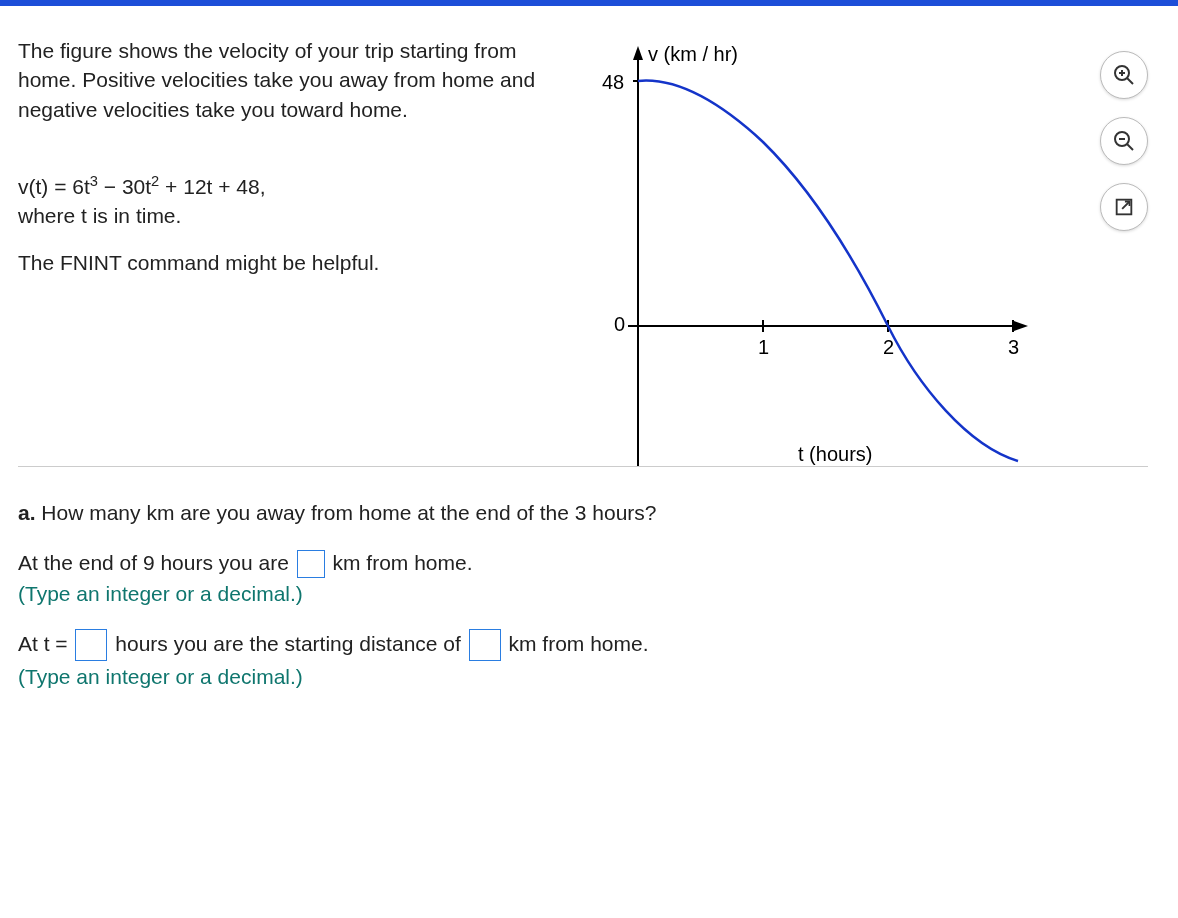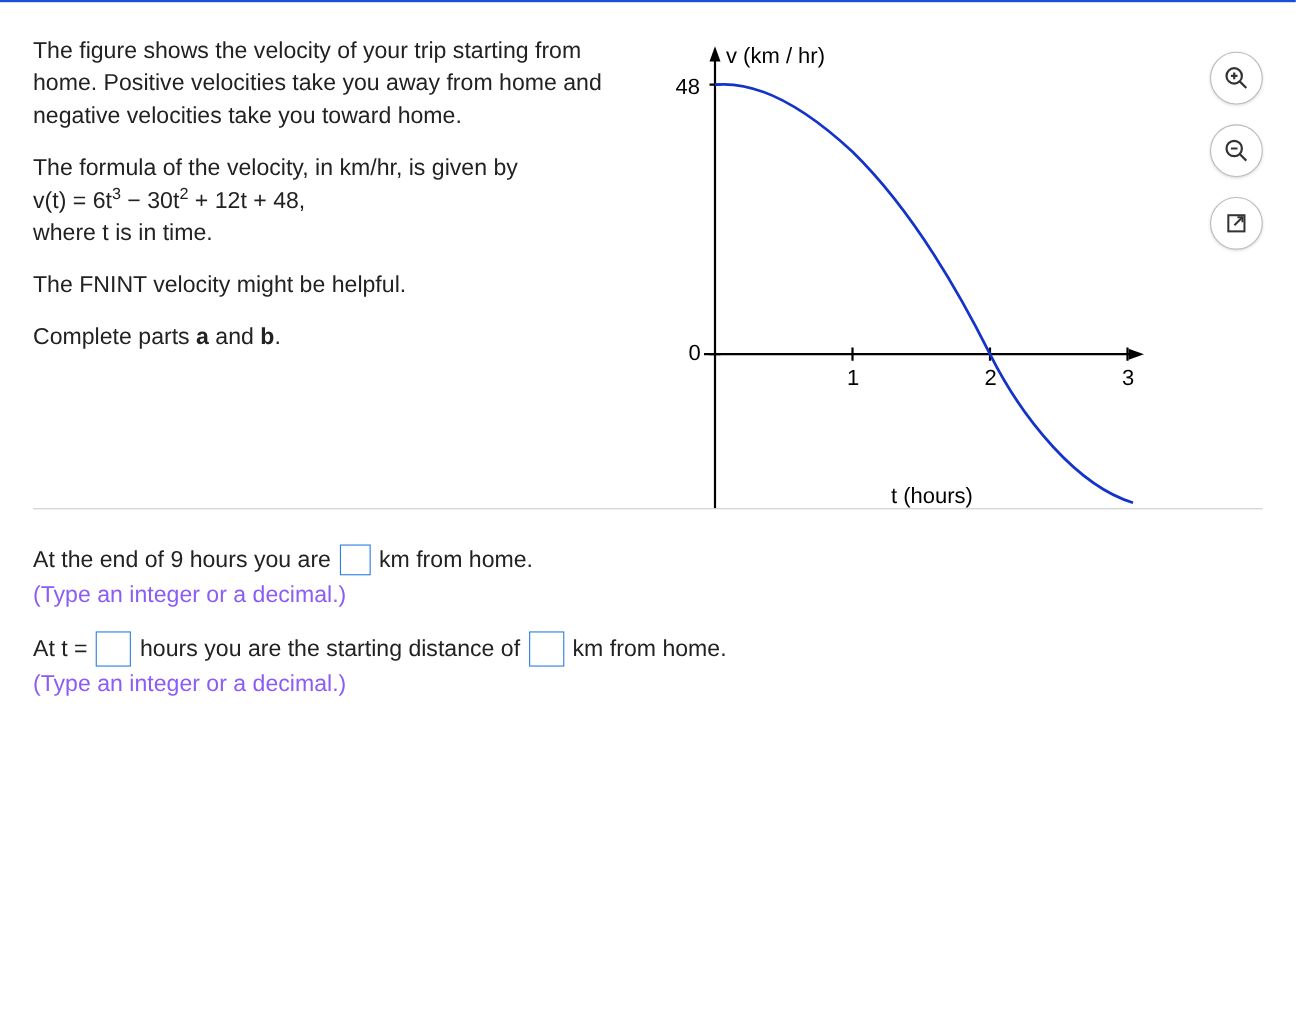--- a/index.html
+++ b/index.html
@@ -4,22 +4,22 @@
 <style>
   body {
     font-family: Arial, Helvetica, sans-serif;
     font-size: 21px;
     color: #222;
     margin: 0;
     padding: 0;
     width: 1178px;
   }
   .page {
-    border-top: 2px solid #1d4ed8;
-    padding: 30px 30px 30px 30px;
+    border-top: 6px solid #1d4ed8;
+    padding: 30px 30px 30px 18px;
     position: relative;
     box-sizing: border-box;
   }
   .top-row {
     display: flex;
     align-items: flex-start;
   }
   .problem-text {
     width: 560px;
     line-height: 1.4;
@@ -63,21 +63,21 @@
     font-size: 18px;
     text-align: center;
     padding: 0;
     margin: 0 2px;
   }
   .answer-input-lg {
     width: 30px;
     height: 30px;
   }
   .instruction {
-    color: #8b5cf6;
+    color: #0f766e;
   }
   .section {
     margin: 16px 0 18px 0;
     line-height: 1.5;
   }
   .hr {
     border-top: 1px solid #ccc;
     margin: 0 0 10px 0;
   }
   .qa-container{
@@ -111,26 +111,25 @@
         <line x1="10" y1="14" x2="18" y2="6"></line>
         <polyline points="13,6 18,6 18,11"></polyline>
       </svg>
     </div>
   </div>
 
   <div class="top-row">
     <div class="problem-text">
       <p>The figure shows the velocity of your trip starting from home. Positive velocities take you away from home and negative velocities take you toward home.</p>
       <p>
-        <span>The formula of the velocity, in km/hr, is given by</span><br>
+        <br>
         v(t) = 6t<sup>3</sup> − 30t<sup>2</sup> + 12t + 48,<br>
         <span>where t is in time.</span>
       </p>
-      <p>The FNINT velocity might be helpful.</p>
-      <p>Complete parts <b>a</b> and <b>b</b>.</p>
+      <p>The FNINT command might be helpful.</p>
     </div>
 
     <div class="graph-wrap">
       <svg width="460" height="430" viewBox="0 0 460 430">
 
         <line x1="60" y1="430" x2="60" y2="20" stroke="#000" stroke-width="2"></line>
         <polygon points="60,10 55,24 65,24" fill="#000"></polygon>
 
         <line x1="50" y1="290" x2="440" y2="290" stroke="#000" stroke-width="2"></line>
         <polygon points="450,290 436,285 436,295" fill="#000"></polygon>
@@ -157,20 +156,23 @@
                  C 230 150, 270 210, 310 290
                  C 340 350, 390 410, 440 425" stroke="#1434c9" stroke-width="2.5" fill="none"></path>
       </svg>
     </div>
   </div>
 
   <div class="hr"></div>
 
   <div class="qa-container">
     <div class="section">
+      <div><b>a.</b> How many km are you away from home at the end of the 3 hours?</div>
+    </div>
+    <div class="section">
       <span>At the end of 9 hours you are </span>
       <input type="text" class="answer-input" style="">
       <span> km from home.</span><br>
       <span class="instruction">(Type an integer or a decimal.)</span>
     </div>
 
     <div class="section">
       <span>At t = </span>
       <input type="text" class="answer-input answer-input-lg" style="">
       <span> hours you are the starting distance of </span>

